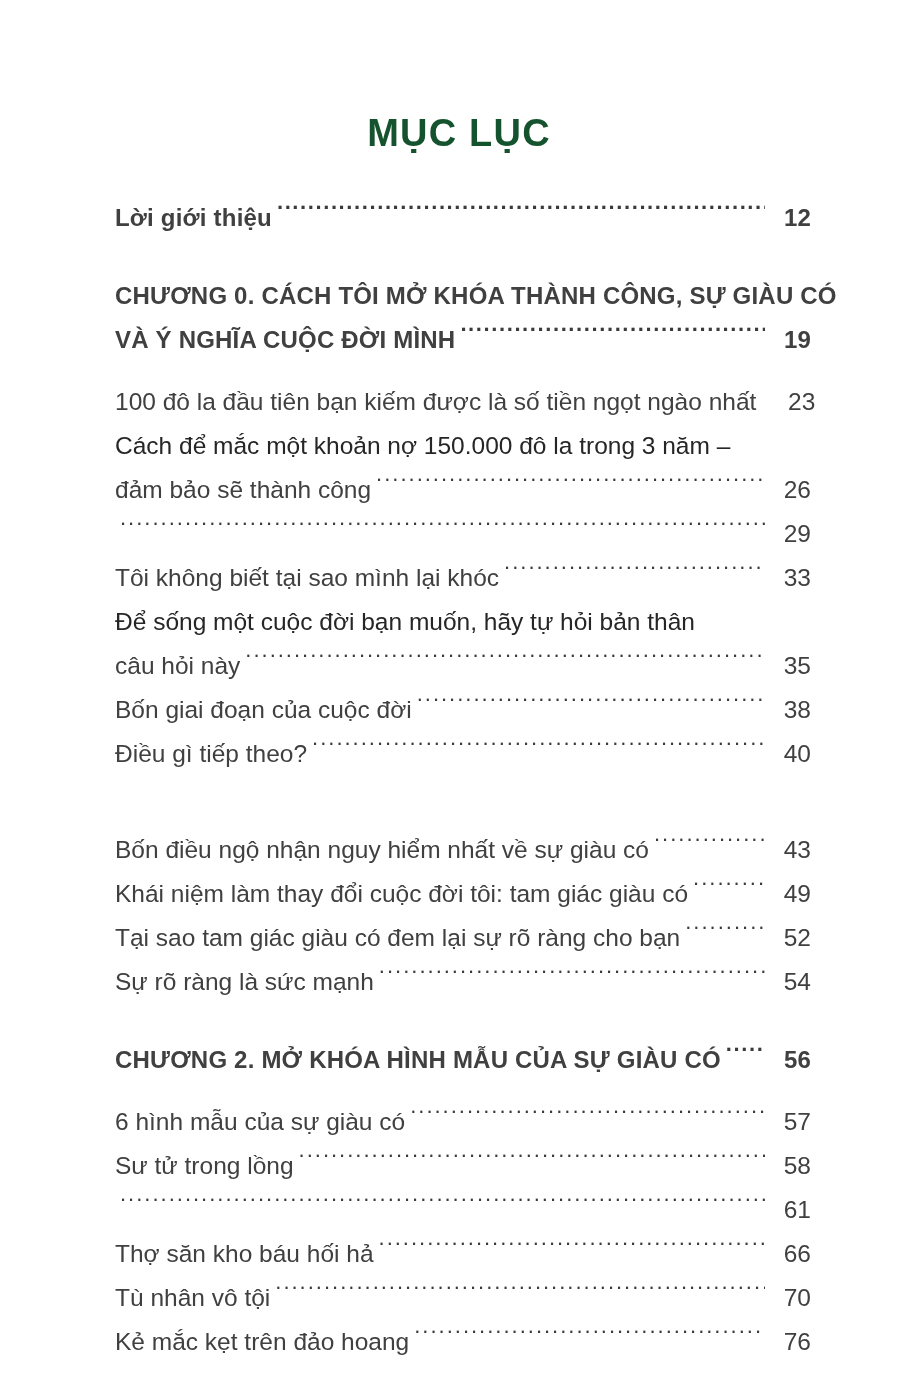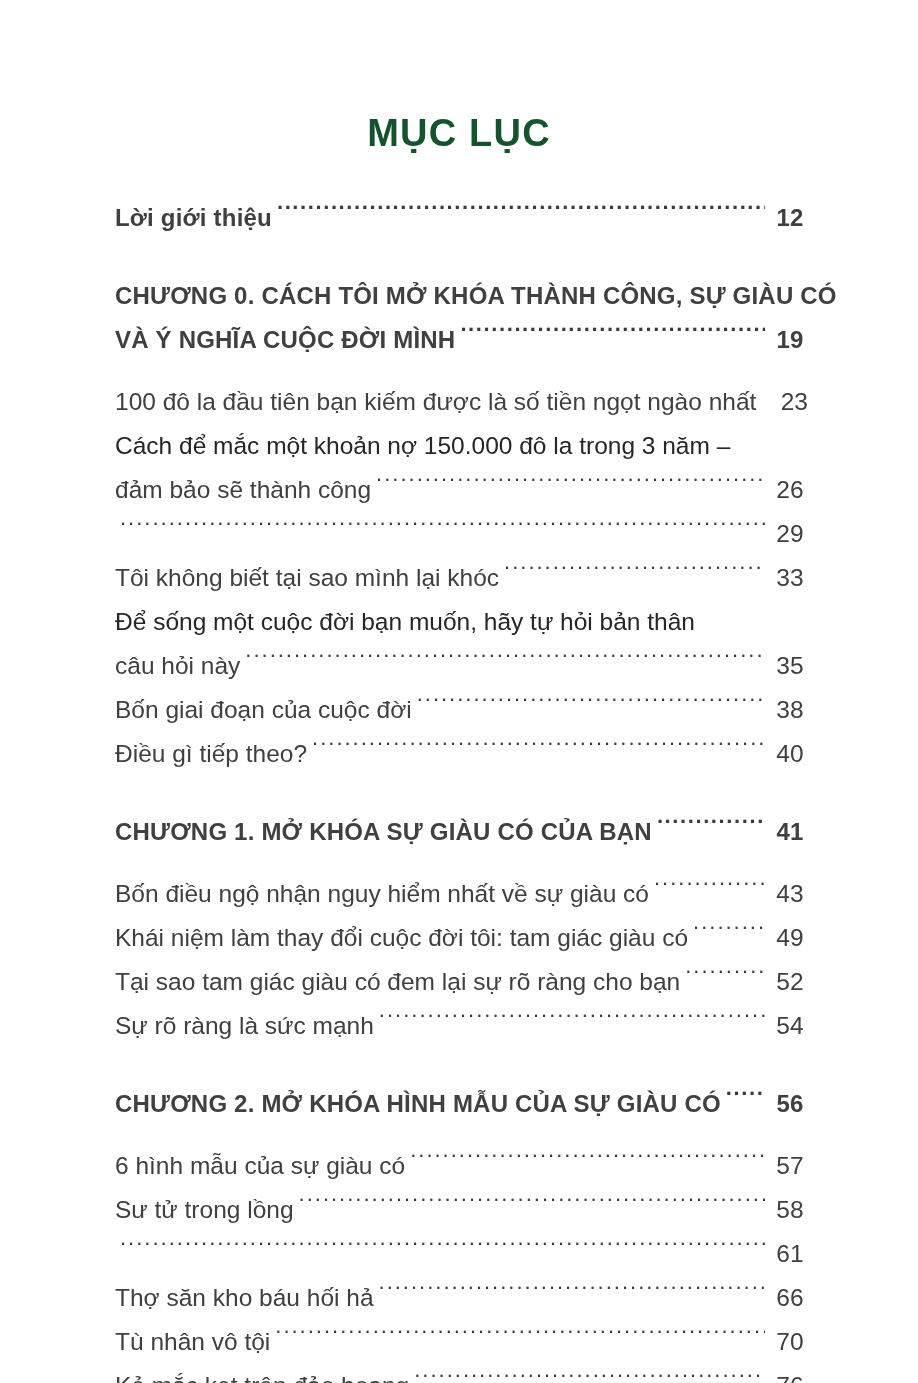--- a/index.html
+++ b/index.html
@@ -73,21 +73,21 @@
     white-space: nowrap;
   }
   .row.chapter .leader::after {
     letter-spacing: 1.6px;
     font-weight: 700;
     font-size: 22px;
   }
   .row .pageno {
     flex: 0 0 auto;
     width: 42px;
-    text-align: center;
+    text-align: right;
   }
   .row.noleader .leader::after { content: ""; }
   .row.noleader .leader { min-width: 8px; }
   .cont {
     display: flex;
     align-items: baseline;
     width: 100%;
     font-size: 24.5px;
     line-height: 44px;
     white-space: nowrap;
@@ -157,25 +157,20 @@
         <span class="label">Bốn giai đoạn của cuộc đời</span>
         <span class="leader"></span>
         <span class="pageno">38</span>
       </div>
       <div class="row">
         <span class="label">Điều gì tiếp theo?</span>
         <span class="leader"></span>
         <span class="pageno">40</span>
       </div>
       <div class="gap-lg"></div>
-      <div class="row chapter">
-        <span class="label">CHƯƠNG 1. MỞ KHÓA SỰ GIÀU CÓ CỦA BẠN</span>
-        <span class="leader"></span>
-        <span class="pageno">41</span>
-      </div>
       <div class="gap-sm"></div>
       <div class="row">
         <span class="label">Bốn điều ngộ nhận nguy hiểm nhất về sự giàu có</span>
         <span class="leader"></span>
         <span class="pageno">43</span>
       </div>
       <div class="row">
         <span class="label">Khái niệm làm thay đổi cuộc đời tôi: tam giác giàu có</span>
         <span class="leader"></span>
         <span class="pageno">49</span>

